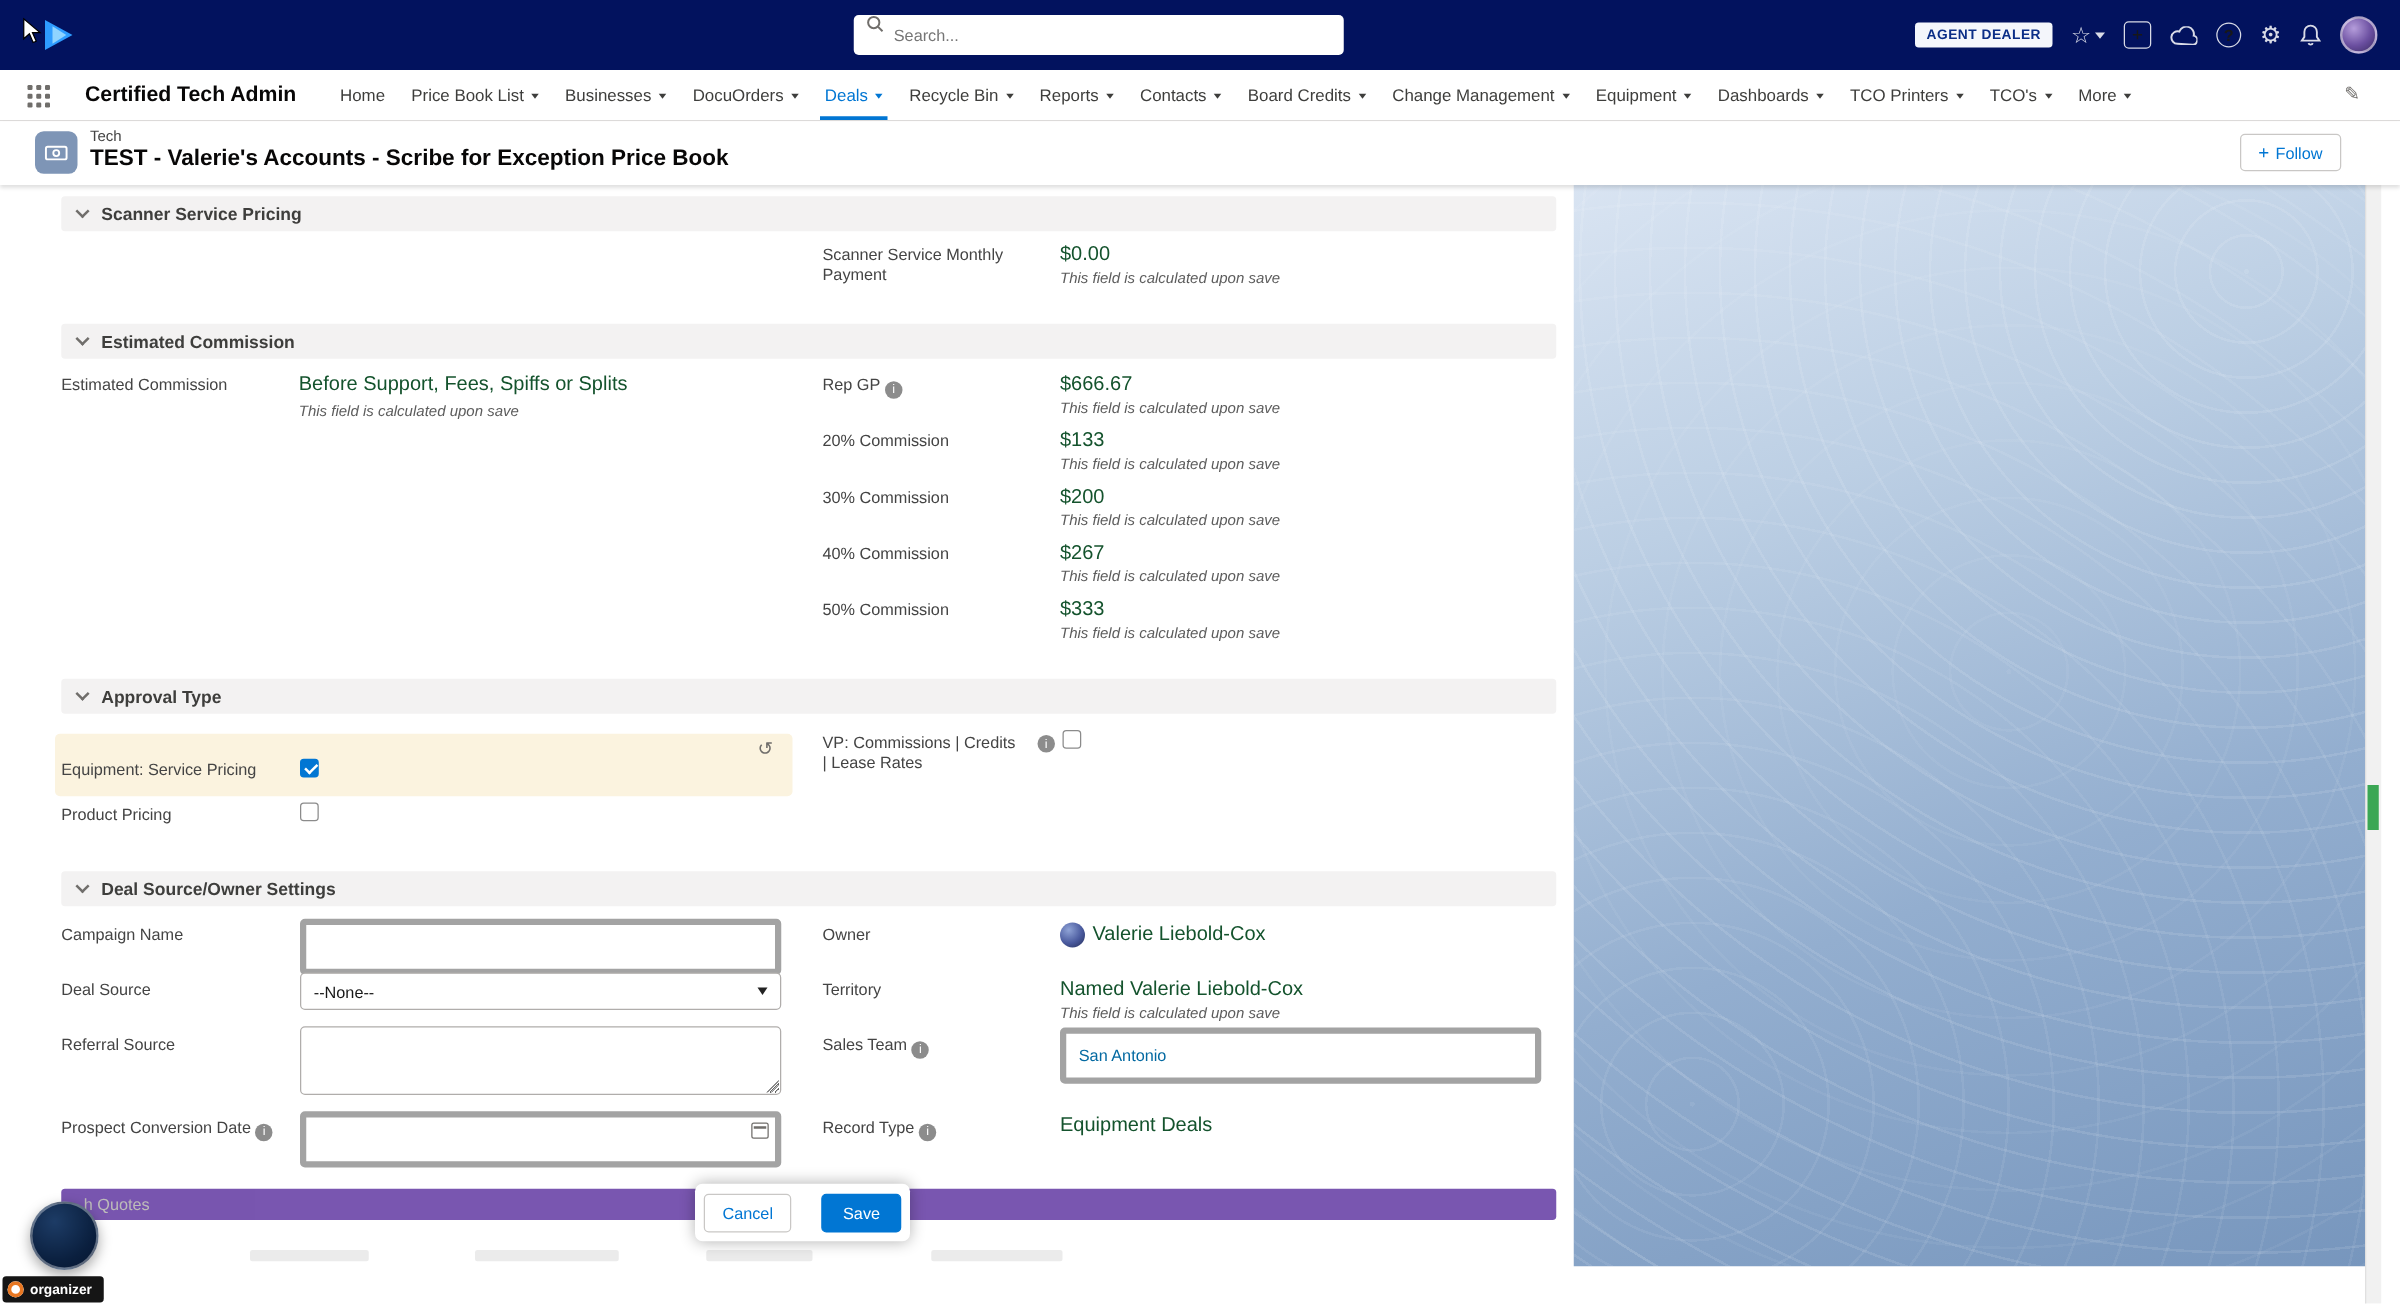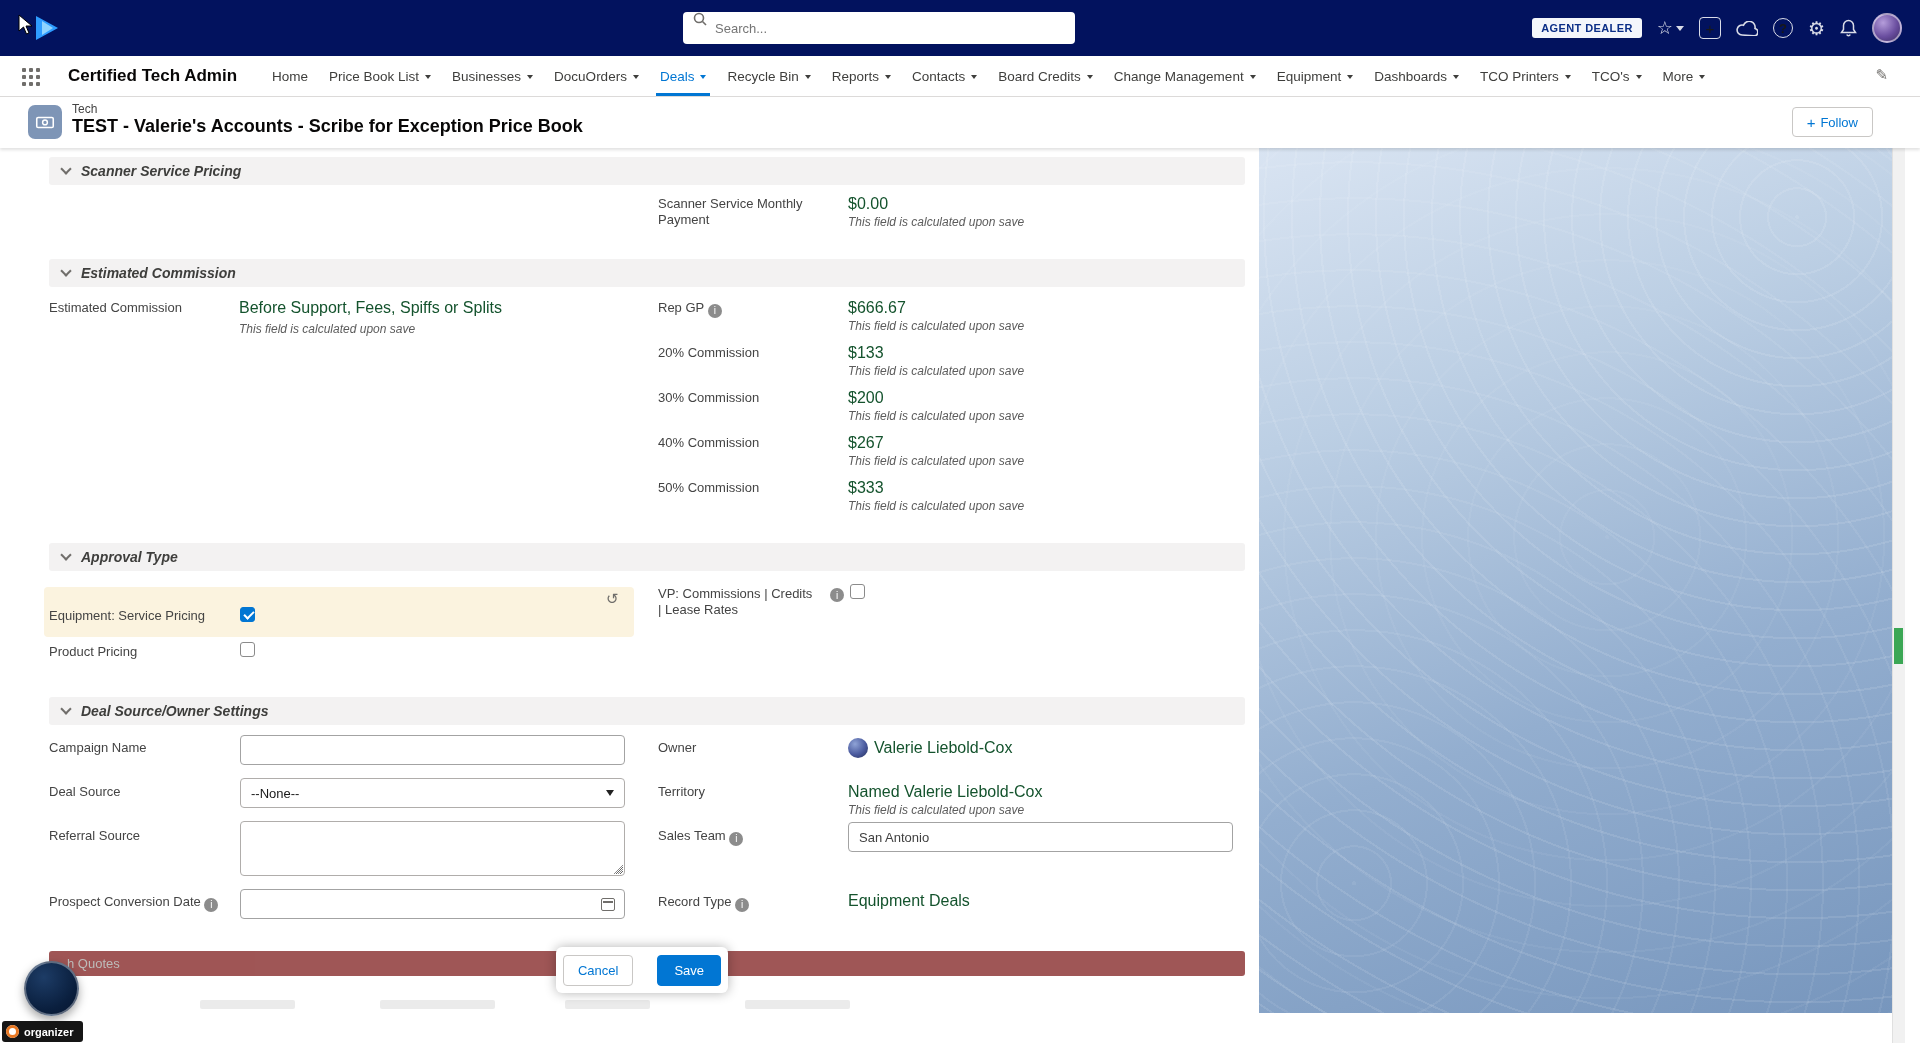--- a/index.html
+++ b/index.html
@@ -67,34 +67,34 @@
   .bg-pattern { position:absolute; left:1259px; top:148px; width:633px; height:865px;
       background:
         repeating-radial-gradient(circle at 85% 8%,  rgba(255,255,255,.10) 0 2px, transparent 2px 28px),
         repeating-radial-gradient(circle at 15% 85%, rgba(255,255,255,.07) 0 2px, transparent 2px 36px),
         repeating-radial-gradient(circle at 55% 45%, rgba(255,255,255,.05) 0 2px, transparent 2px 46px),
         linear-gradient(160deg,#d9e4f2 0%,#bccfe4 28%,#93aecf 62%,#7796bd 100%); }
 
   
   .band { position:absolute; left:49px; width:1196px; height:28px; background:#f3f2f2; border-radius:3px;
           display:flex; align-items:center; gap:11px; padding-left:13px; }
-  .band .t { font-size:14px; font-weight:bold; color:#3e3e3c;font-style:italic; }
+  .band .t { font-size:14px; font-weight:bold; color:#3e3e3c; }
   .chev { width:8px; height:8px; border-right:2px solid #706e6b; border-bottom:2px solid #706e6b;
           transform:rotate(45deg); margin-top:-4px; }
   .lbl { position:absolute; font-size:13px; color:#444; line-height:16px; }
   .val { position:absolute; font-size:16px; color:#14532d; line-height:16px; }
   .note { position:absolute; font-size:12px; font-style:italic; color:#5c5c5c; }
   .info { display:inline-flex; width:14px; height:14px; border-radius:50%; background:#8c8c8c; color:#fff;
           font-size:10px; align-items:center; justify-content:center; font-style:normal; vertical-align:-2px; }
   .cb { position:absolute; width:15px; height:15px; border:1px solid #8b8b8b; border-radius:3px; background:#fff; cursor:pointer; }
   .cb.checked { background:#0176d3; border-color:#0176d3; }
   .cb.checked::after { content:""; display:block; width:4px; height:8px; border-right:2px solid #fff;
                        border-bottom:2px solid #fff; transform:rotate(45deg); margin:1px 0 0 5px; }
-  .field-input { position:absolute; height:30px; width:385px; border:1px solid #a3a3a3; border-radius:4px;
-                 background:#fff; font-size:13px; color:#404040; padding:0 10px;
+  .field-input { position:absolute; height:45px; width:385px; border:5px solid #a3a3a3; border-radius:4px;
+                 background:#fff; font-size:13px; color:#0369a1; padding:0 10px;
                  font-family:"Liberation Sans",sans-serif; outline:none; }
   .sel { position:absolute; height:30px; width:385px; border:1px solid #b0adab; border-radius:4px; background:#fff;
          display:flex; align-items:center; justify-content:space-between; padding:0 10px; font-size:13px; color:#181818; cursor:pointer; }
   .sel .caret-d { width:0; height:0; border-left:4.5px solid transparent; border-right:4.5px solid transparent;
                   border-top:6px solid #222; }
   .ta { position:absolute; width:385px; height:55px; border:1px solid #b0adab; border-radius:4px; resize:both;
         font-family:"Liberation Sans",sans-serif; font-size:13px; padding:6px 10px; outline:none; }
   .grip { position:absolute; width:10px; height:10px; pointer-events:none;
           background:linear-gradient(135deg, transparent 0 50%, #8b8b8b 50% 55%, transparent 55% 70%, #8b8b8b 70% 75%, transparent 75%); }
   .hl-box { position:absolute; left:44px; top:587px; width:590px; height:50px; background:#fbf3df; border-radius:4px; }
@@ -105,21 +105,21 @@
                  background:radial-gradient(circle at 35% 30%, #8fa3d6 0%, #4a5a9e 55%, #222b55 100%); }
 
   
   .dock { position:absolute; left:556px; top:947px; width:172px; height:46px; background:#fff; border-radius:6px;
           box-shadow:0 0 12px rgba(0,0,0,.3); display:flex; align-items:center; justify-content:center; gap:24px; z-index:6; }
   .btn-cancel { height:31px; padding:0 14px; background:#fff; border:1px solid #c9c7c5; border-radius:4px;
                 color:#0176d3; font-size:13px; font-family:"Liberation Sans",sans-serif; cursor:pointer; }
   .btn-save { height:31px; padding:0 16px; background:#0176d3; border:1px solid #0176d3; border-radius:4px;
               color:#fff; font-size:13px; font-family:"Liberation Sans",sans-serif; cursor:pointer; }
 
-  .dim-band { position:absolute; left:49px; top:951px; width:1196px; height:25px; background:#7f1d1d;
+  .dim-band { position:absolute; left:49px; top:951px; width:1196px; height:25px; background:#4c1d95;
               border-radius:3px; opacity:.75; display:flex; align-items:center; }
   .dim-band .t { font-size:13px; color:#a8a6a3; margin-left:18px; }
   .ghost { position:absolute; height:9px; background:#d8d8d8; opacity:.5; border-radius:2px; }
 
   
   .scroll-track { position:absolute; left:1892px; top:104px; width:13px; height:939px; background:#f1f1f1;
                   border-left:1px solid #e0e0e0; }
   .scroll-mark { position:absolute; left:1894px; width:9px; background:#3ba755; }
   .chat-bubble { position:absolute; left:24px; top:961px; width:55px; height:55px; border-radius:50%;
                  background:radial-gradient(circle at 35% 28%, #1d3c66 0%, #0a1f3e 65%, #061530 100%);

